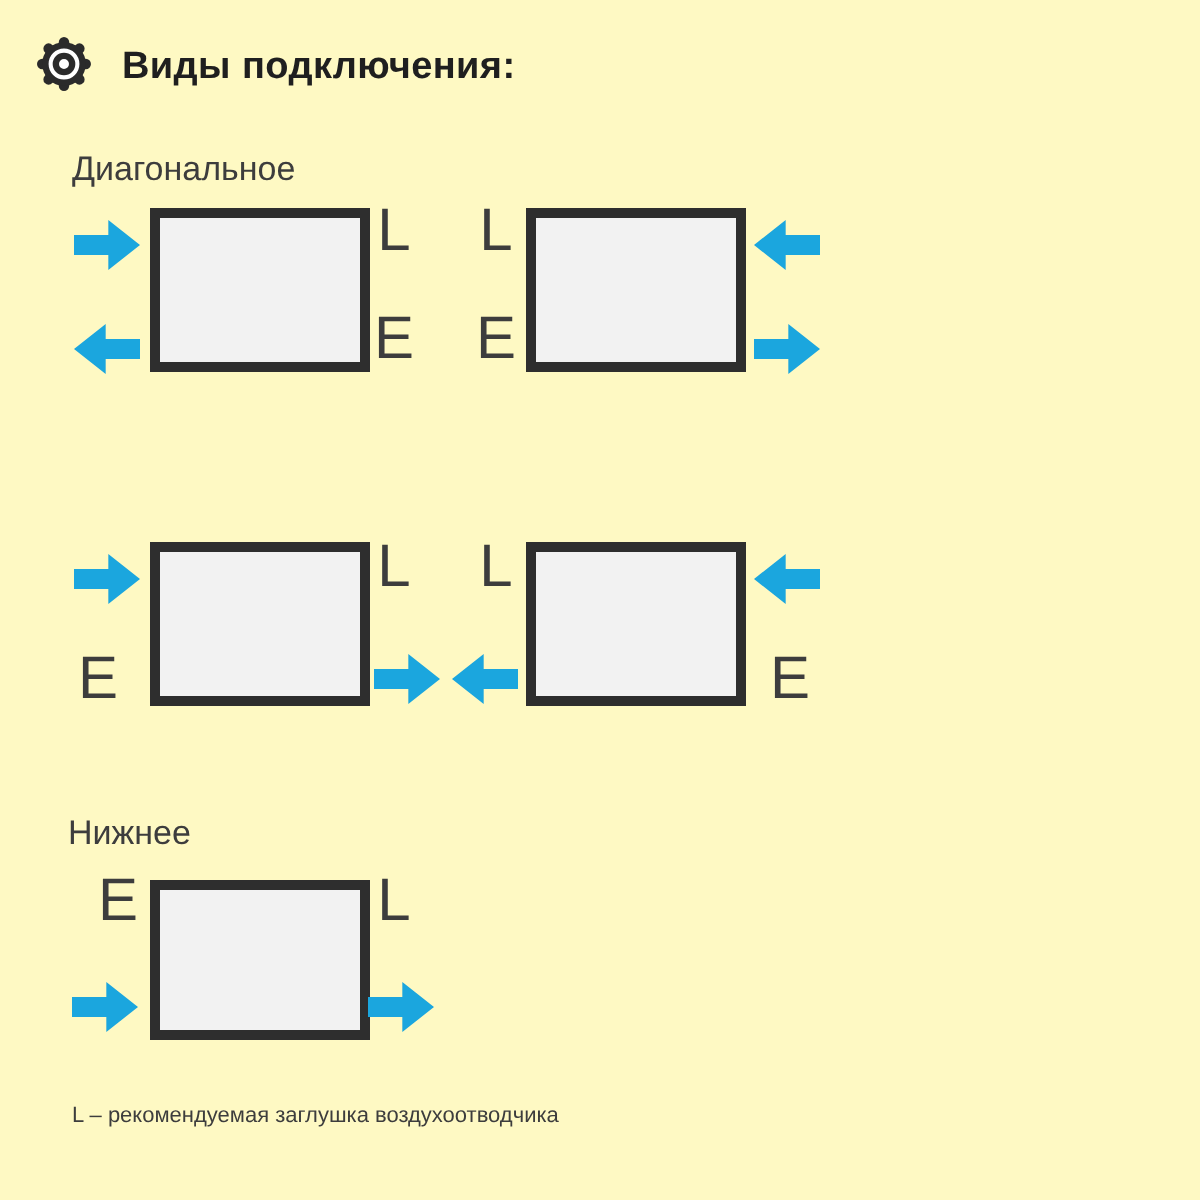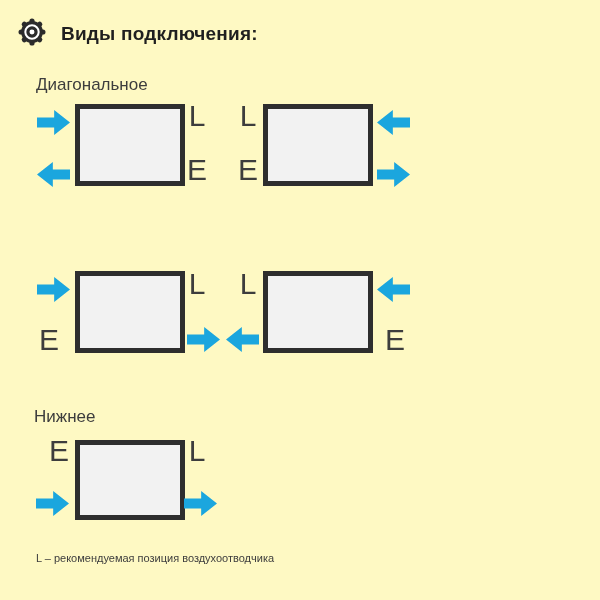--- a/index.html
+++ b/index.html
@@ -92,16 +92,16 @@
 
   <div class="abs section-label" style="left:34px;top:407px;">Нижнее</div>
 
   <div class="abs port" style="left:46px;top:436px;">E</div>
   <div class="abs port" style="left:184px;top:436px;">L</div>
   <div class="abs radiator short" style="left:75px;top:440px;"></div>
   <div class="abs arrow" style="left:36px;top:491px;"></div>
   <div class="abs arrow" style="left:184px;top:491px;"></div>
 
   <div class="abs legend">
-    <div>L – рекомендуемая позиция воздухоотводчика</div>
+    <div>L – рекомендуемая заглушка воздухоотводчика</div>
   </div>
 
 </div>
 
 </body></html>

